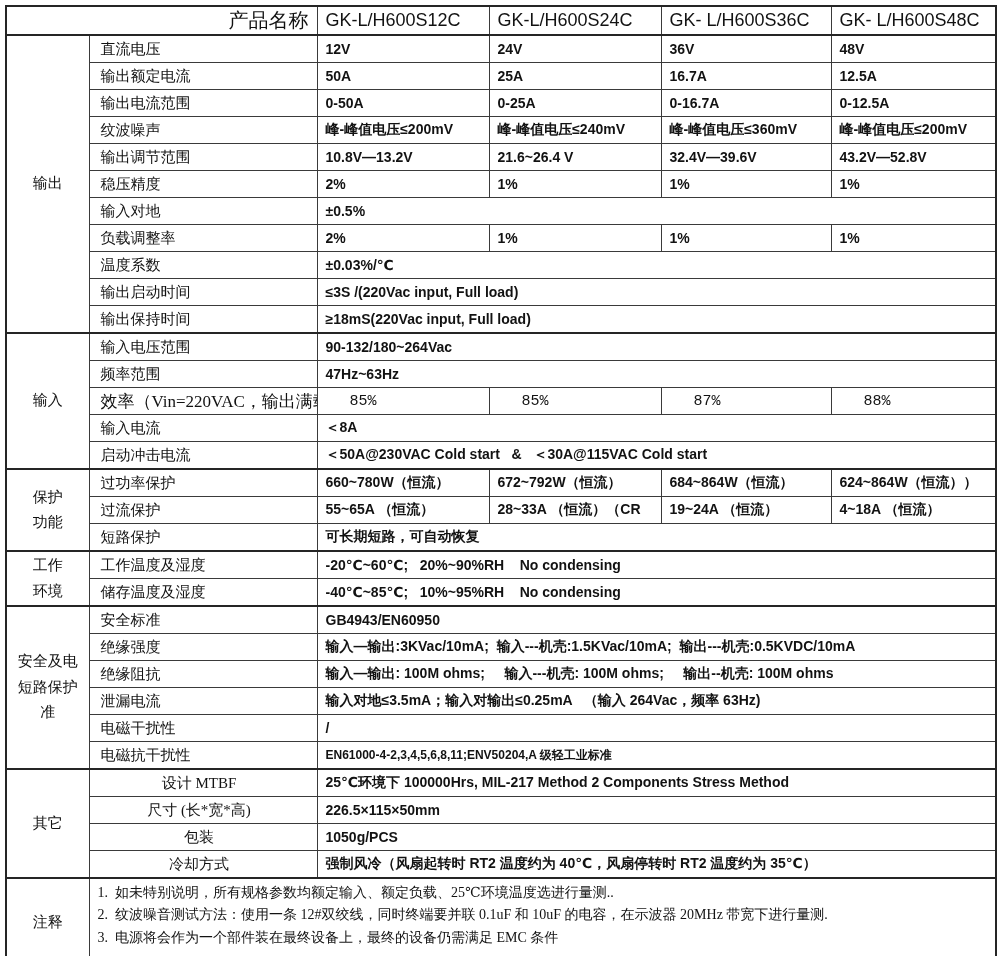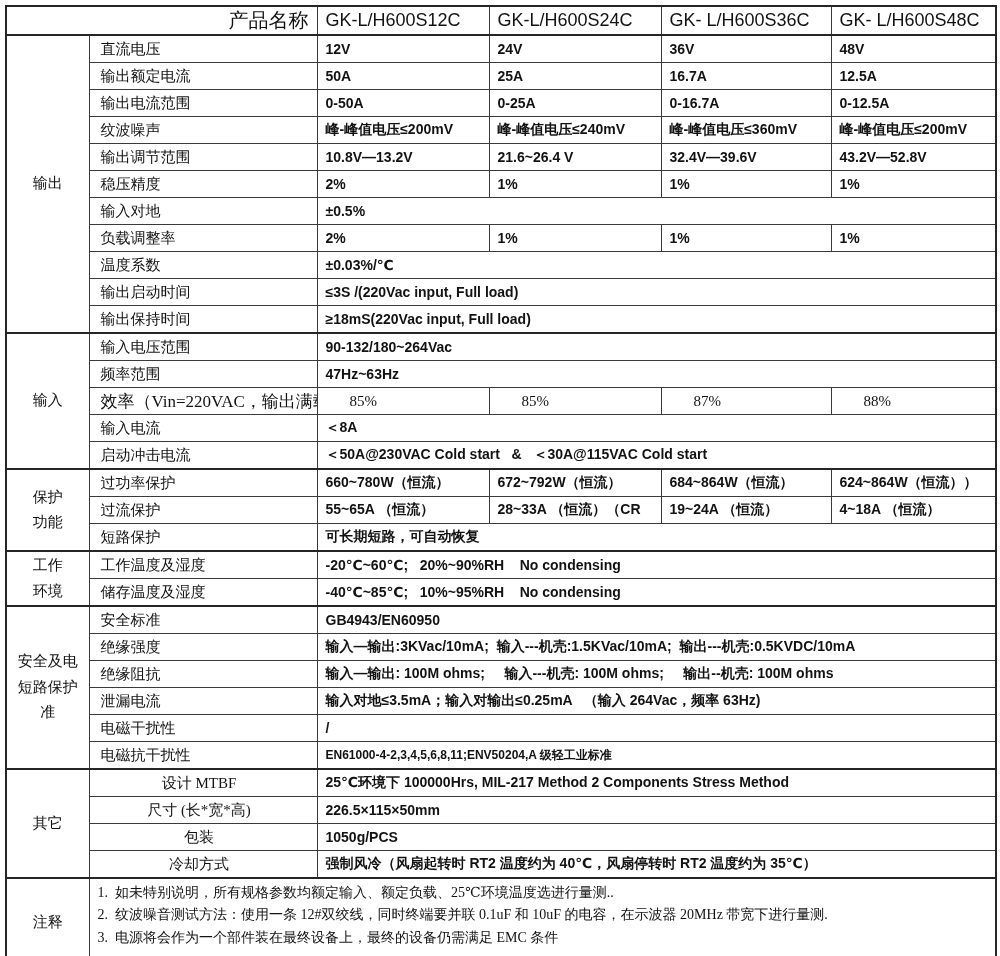--- a/index.html
+++ b/index.html
@@ -14,21 +14,21 @@
   th.product { font-family:"Liberation Serif","DejaVu Serif",serif;
                font-weight:400; font-size:20px;text-align:right; }
   td.group { text-align:center; white-space:pre-line; padding:0 6px;
              font-family:"Liberation Serif","DejaVu Serif",serif;
              font-size:15px; line-height:1.7; }
   td.label { font-family:"Liberation Serif","DejaVu Serif",serif;
              font-size:15px; white-space:nowrap; padding-left:11px; }
   td.label.tight { font-size:17px; }
   td.label.center { text-align:center; padding-left:0; }
   td.value { font-weight:700; font-size:14px; white-space:pre-wrap; }
-  td.value.serif { font-family:Liberation Serif, serif;
+  td.value.serif { font-family:Liberation Mono, monospace;
                    font-weight:400; font-size:15px;padding-left:32px; }
   td.value.small { font-size:12px; }
   tr.section-start td { border-top:2px solid #252525; }
   td.notes-cell { vertical-align:top; padding-top:3px; height:84px; }
   .note-line { font-family:"Liberation Serif","DejaVu Serif",serif;
                font-size:14px; line-height:1.6; white-space:pre-wrap; }
 </style>
 </head>
 <body>
 

